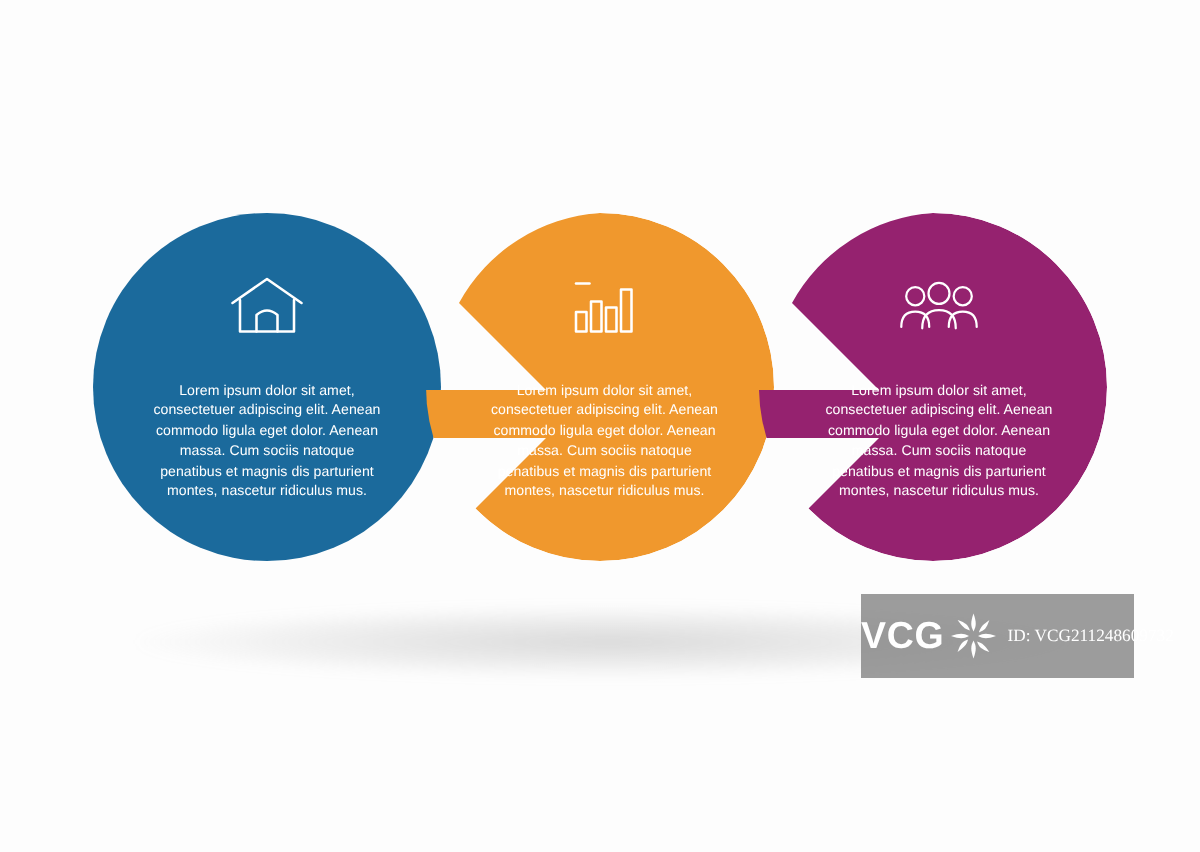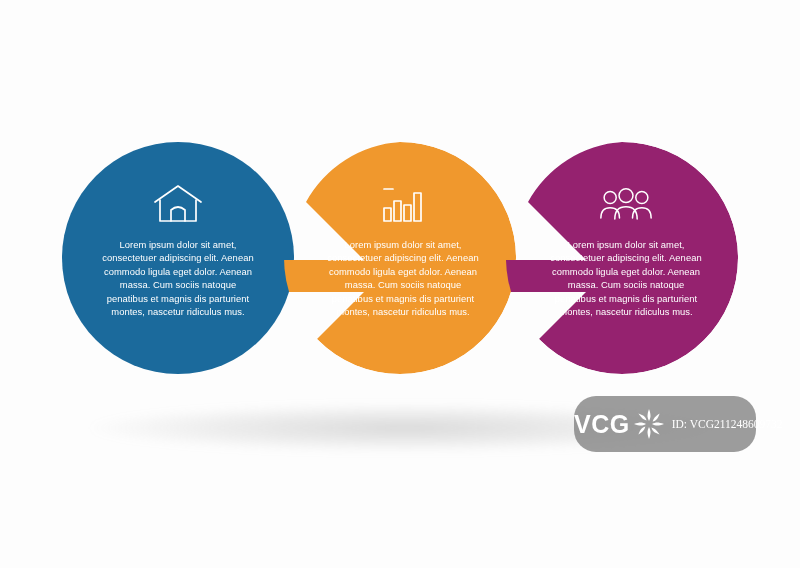--- a/index.html
+++ b/index.html
@@ -67,20 +67,21 @@
 
   
   .node-inner {
     position: absolute;
     inset: 0;
     display: flex;
     flex-direction: column;
     align-items: center;
     padding-top: 40px;
     box-sizing: border-box;
+    gap: 15px;
   }
   .node-icon {
     width: 54px;
     height: 44px;
     display: flex;
     align-items: center;
     justify-content: center;
     margin-bottom: 12px;
   }
   .node-icon svg { display: block; }
@@ -99,21 +100,20 @@
   .watermark {
     position: absolute;
     left: 574px;
     top: 396px;
     width: 182px;
     height: 56px;
     background: rgba(128,128,128,0.78);
     z-index: 20;
     display: flex;
     align-items: center;
-    border-radius: 22px;
   }
   .wm-logo {
     width: 80px;
     height: 56px;
     display: flex;
     align-items: center;
     justify-content: center;
     color: #ffffff;
     font-size: 25px;
     font-weight: bold;

